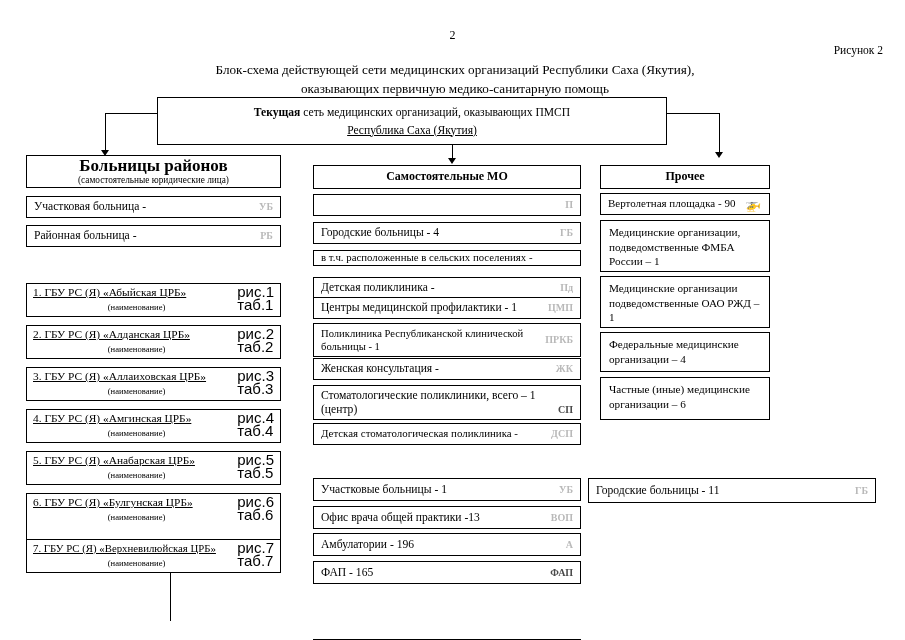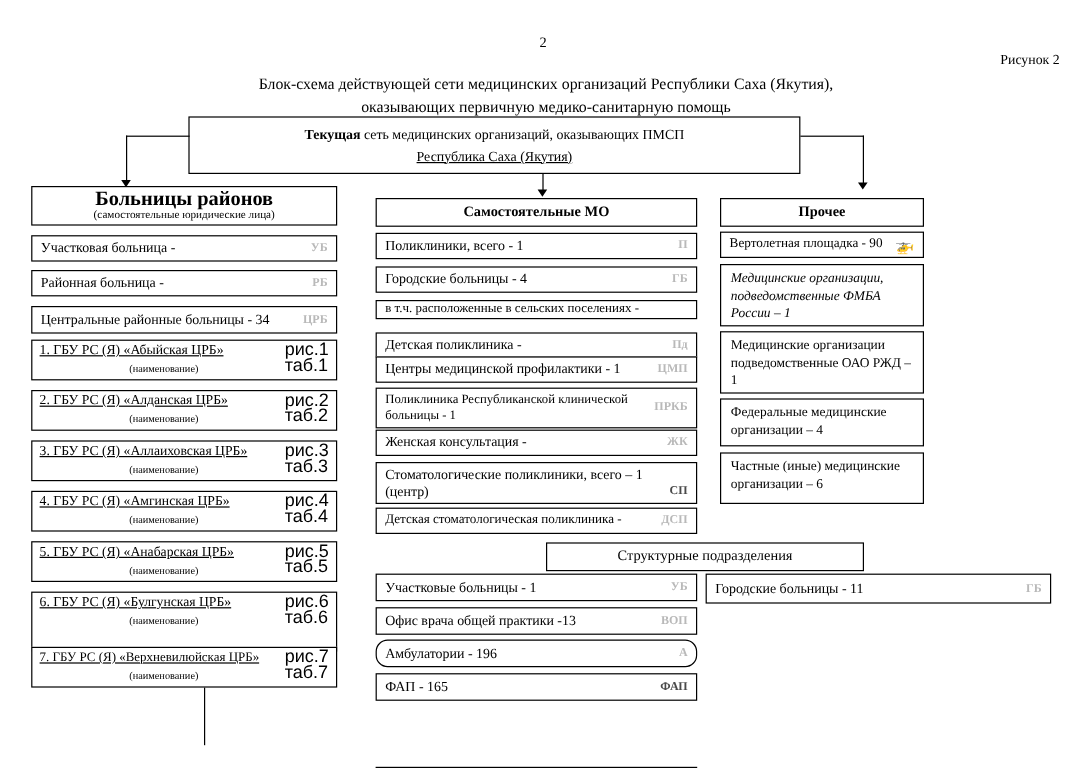--- a/index.html
+++ b/index.html
@@ -126,26 +126,20 @@
         <span class="txt">Участковая больница -</span>
         <span class="code">УБ</span>
       </div>
   </div>
   <div class="box" style="left:26px;top:225px;width:255px;height:22px;">
     <div class="row">
         <span class="txt">Районная больница -</span>
         <span class="code">РБ</span>
       </div>
   </div>
-  <div class="box thick" style="left:26px;top:255px;width:255px;height:23px;">
-    <div class="row">
-        <span class="txt">Центральные районные больницы - 34</span>
-        <span class="code">ЦРБ</span>
-      </div>
-  </div>
 
   <div class="box thick" style="left:26px;top:283px;width:255px;height:34px;">
     <div class="hrow">
       <div class="name">1. ГБУ РС (Я) «Абыйская ЦРБ»</div>
       <div class="sub">(наименование)</div>
       <div class="refs">
           <div>рис.1</div>
           <div>таб.1</div>
         </div>
     </div>
@@ -213,21 +207,20 @@
   <div class="ln vl" style="left:170px;top:573px;height:48px;"></div>
 
   <div class="box thick" style="left:313px;top:165px;width:268px;height:24px;">
     <div class="row ctr">
         <span class="txt colhead">Самостоятельные МО</span>
       </div>
   </div>
 
   <div class="box thick" style="left:313px;top:194px;width:268px;height:22px;">
     <div class="row">
-        <span class="txt">Поликлиники, всего - 1</span>
         <span class="code">П</span>
       </div>
   </div>
   <div class="box thick" style="left:313px;top:222px;width:268px;height:22px;">
     <div class="row">
         <span class="txt">Городские больницы - 4</span>
         <span class="code">ГБ</span>
       </div>
   </div>
   <div class="box thick" style="left:313px;top:250px;width:268px;height:16px;">
@@ -277,52 +270,47 @@
     <div class="row ctr">
         <span class="txt colhead">Прочее</span>
       </div>
   </div>
   <div class="box thick" style="left:600px;top:193px;width:170px;height:22px;">
     <div class="row">
         <span class="txt" style="font-size:11px;">Вертолетная площадка - 90</span>
         <span class="heli">🚁</span>
       </div>
   </div>
-  <div class="box thick" style="left:600px;top:220px;width:170px;height:52px;font-style:italic;">
+  <div class="box thick" style="left:600px;top:220px;width:170px;height:52px;">
     <div class="plain">Медицинские организации, подведомственные ФМБА России – 1</div>
   </div>
   <div class="box thick" style="left:600px;top:276px;width:170px;height:52px;">
     <div class="plain">Медицинские организации подведомственные ОАО РЖД – 1</div>
   </div>
   <div class="box thick" style="left:600px;top:332px;width:170px;height:40px;">
     <div class="plain">Федеральные медицинские организации – 4</div>
   </div>
   <div class="box thick" style="left:600px;top:377px;width:170px;height:43px;">
     <div class="plain">Частные (иные) медицинские организации – 6</div>
   </div>
 
-  <div class="box thick" style="left:455px;top:452px;width:265px;height:24px;">
-    <div class="row ctr">
-        <span class="txt" style="text-align:center;font-size:12px;">Структурные подразделения</span>
-      </div>
-  </div>
 
   <div class="box thick" style="left:313px;top:478px;width:268px;height:23px;">
     <div class="row">
         <span class="txt">Участковые больницы - 1</span>
         <span class="code">УБ</span>
       </div>
   </div>
   <div class="box" style="left:313px;top:506px;width:268px;height:23px;">
     <div class="row">
         <span class="txt">Офис врача общей практики -13</span>
         <span class="code">ВОП</span>
       </div>
   </div>
-  <div class="box thick" style="left:313px;top:533px;width:268px;height:23px;border-radius:10px;">
+  <div class="box thick" style="left:313px;top:533px;width:268px;height:23px;">
     <div class="row">
         <span class="txt">Амбулатории - 196</span>
         <span class="code">А</span>
       </div>
   </div>
   <div class="box thick" style="left:313px;top:561px;width:268px;height:23px;">
     <div class="row">
         <span class="txt">ФАП - 165</span>
         <span class="code dark">ФАП</span>
       </div>

